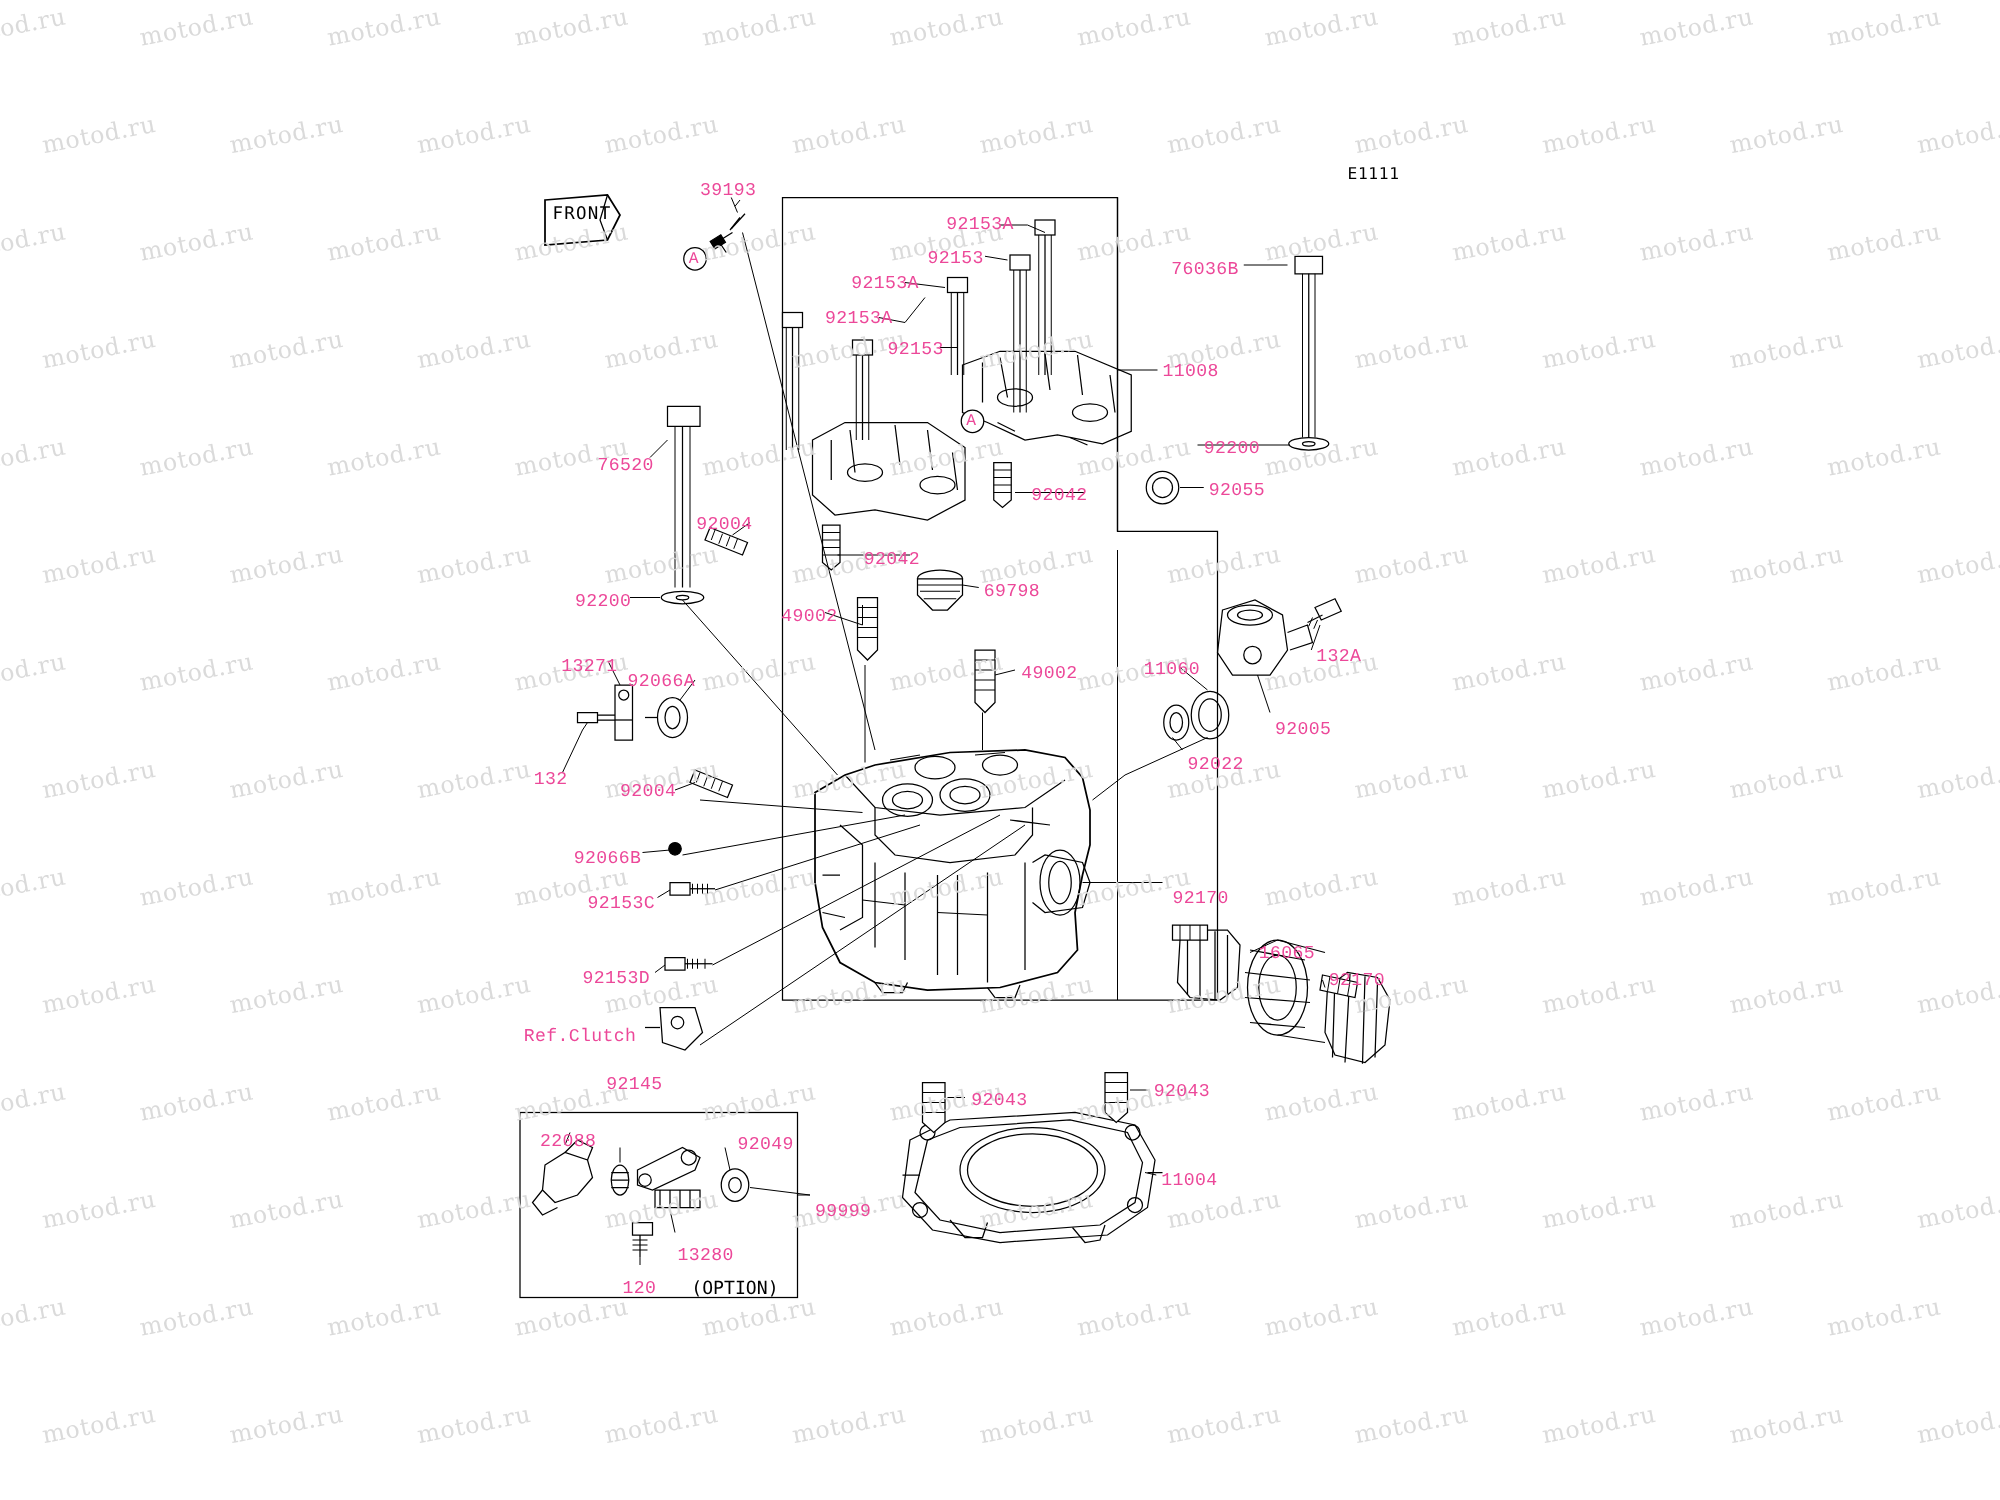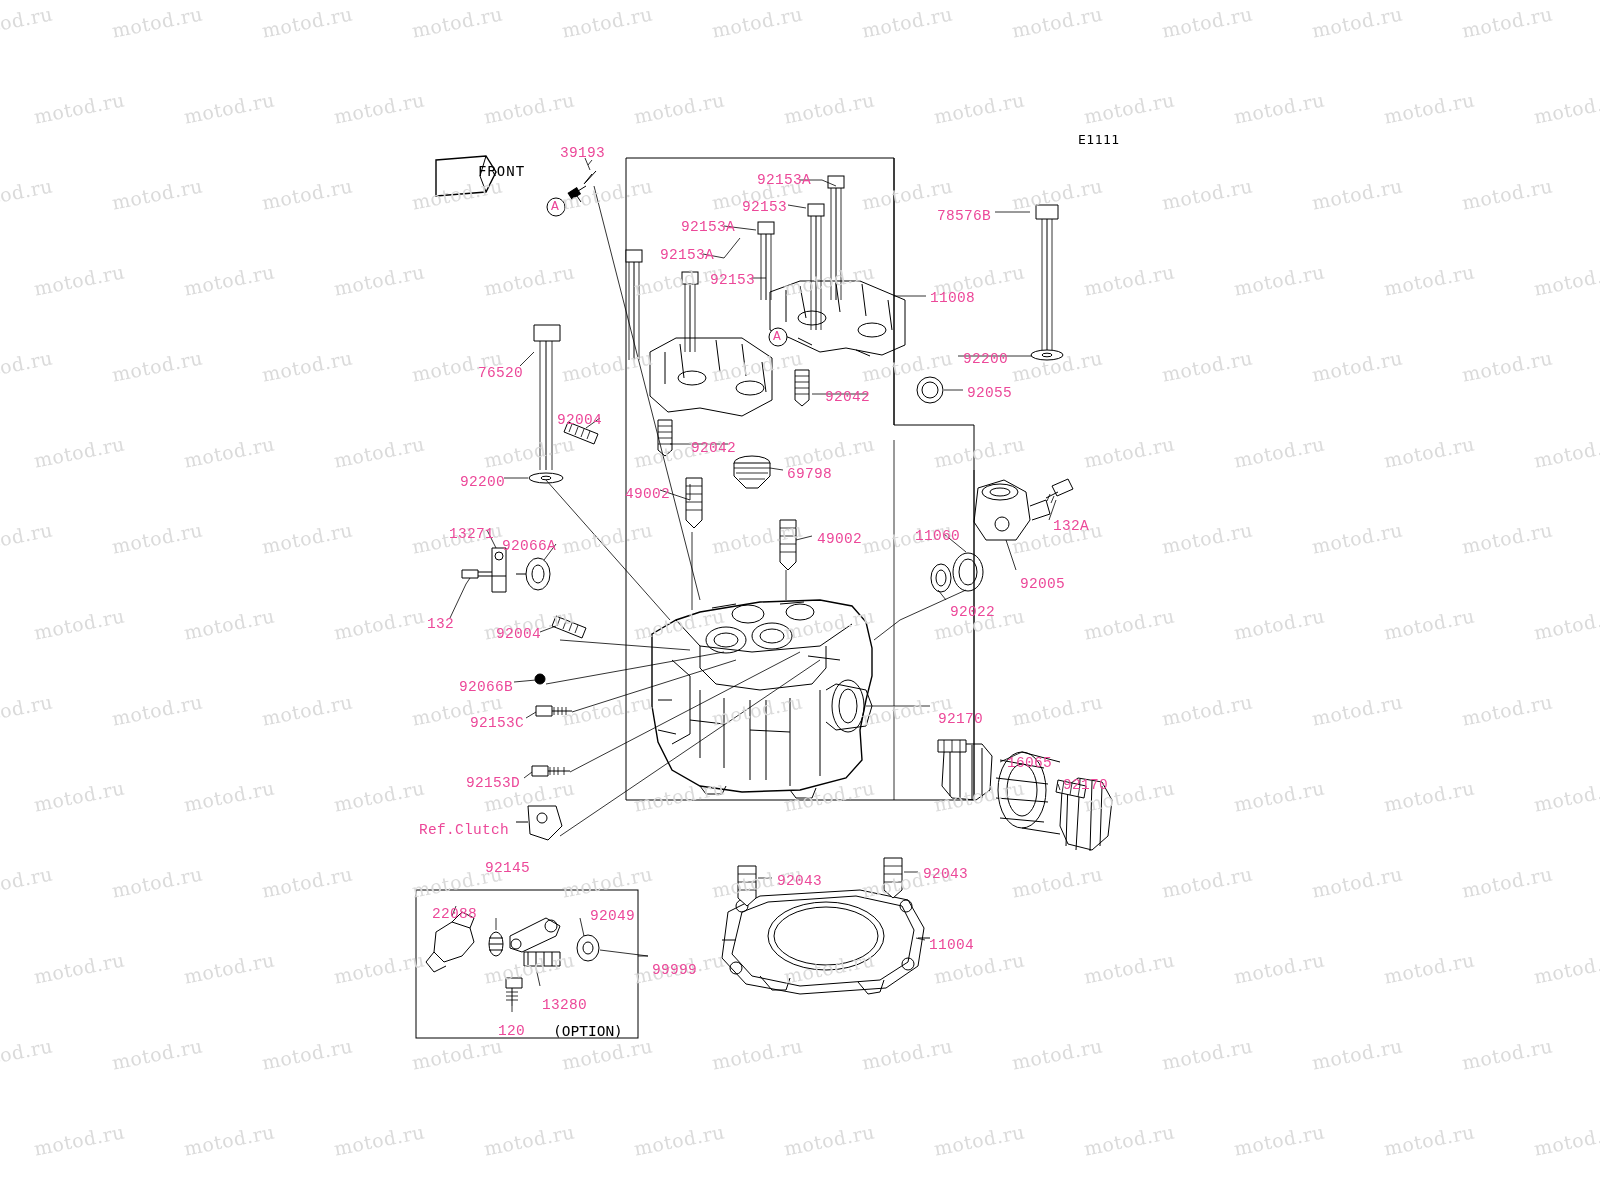--- a/index.html
+++ b/index.html
@@ -67,21 +67,20 @@
     height: 42px;
     z-index: 6;
   }
   .front-box .ftext {
     position: absolute;
     left: 10px;
     top: 11px;
     font-size: 14px;
     font-family: "DejaVu Sans Mono", monospace;
     letter-spacing: 1px;
-    margin-left: 36px;
   }
   .option-label {
     position: absolute;
     font-family: "DejaVu Sans Mono", monospace;
     font-size: 14.5px;
     z-index: 6;
   }
   svg {
     position: absolute;
     inset: 0;
@@ -379,21 +378,21 @@
   <div id="labels">
     <div class="code-tr">E1111</div>
 
     <div class="front-box">
       <span class="ftext">FRONT</span>
     </div>
 
     <div class="lbl" style="left:560px; top:145px;">39193</div>
     <div class="lbl" style="left:757px; top:172px;">92153A</div>
     <div class="lbl" style="left:742px; top:199px;">92153</div>
-    <div class="lbl" style="left:937px; top:208px;">78576B</div>
+    <div class="lbl" style="left:937px; top:208px;">76036B</div>
     <div class="lbl" style="left:681px; top:219px;">92153A</div>
     <div class="lbl" style="left:660px; top:247px;">92153A</div>
     <div class="lbl" style="left:710px; top:272px;">92153</div>
     <div class="lbl" style="left:930px; top:290px;">11008</div>
     <div class="lbl" style="left:478px; top:365px;">76520</div>
     <div class="lbl" style="left:963px; top:351px;">92200</div>
     <div class="lbl" style="left:825px; top:389px;">92042</div>
     <div class="lbl" style="left:967px; top:385px;">92055</div>
     <div class="lbl" style="left:557px; top:412px;">92004</div>
     <div class="lbl" style="left:691px; top:440px;">92042</div>

